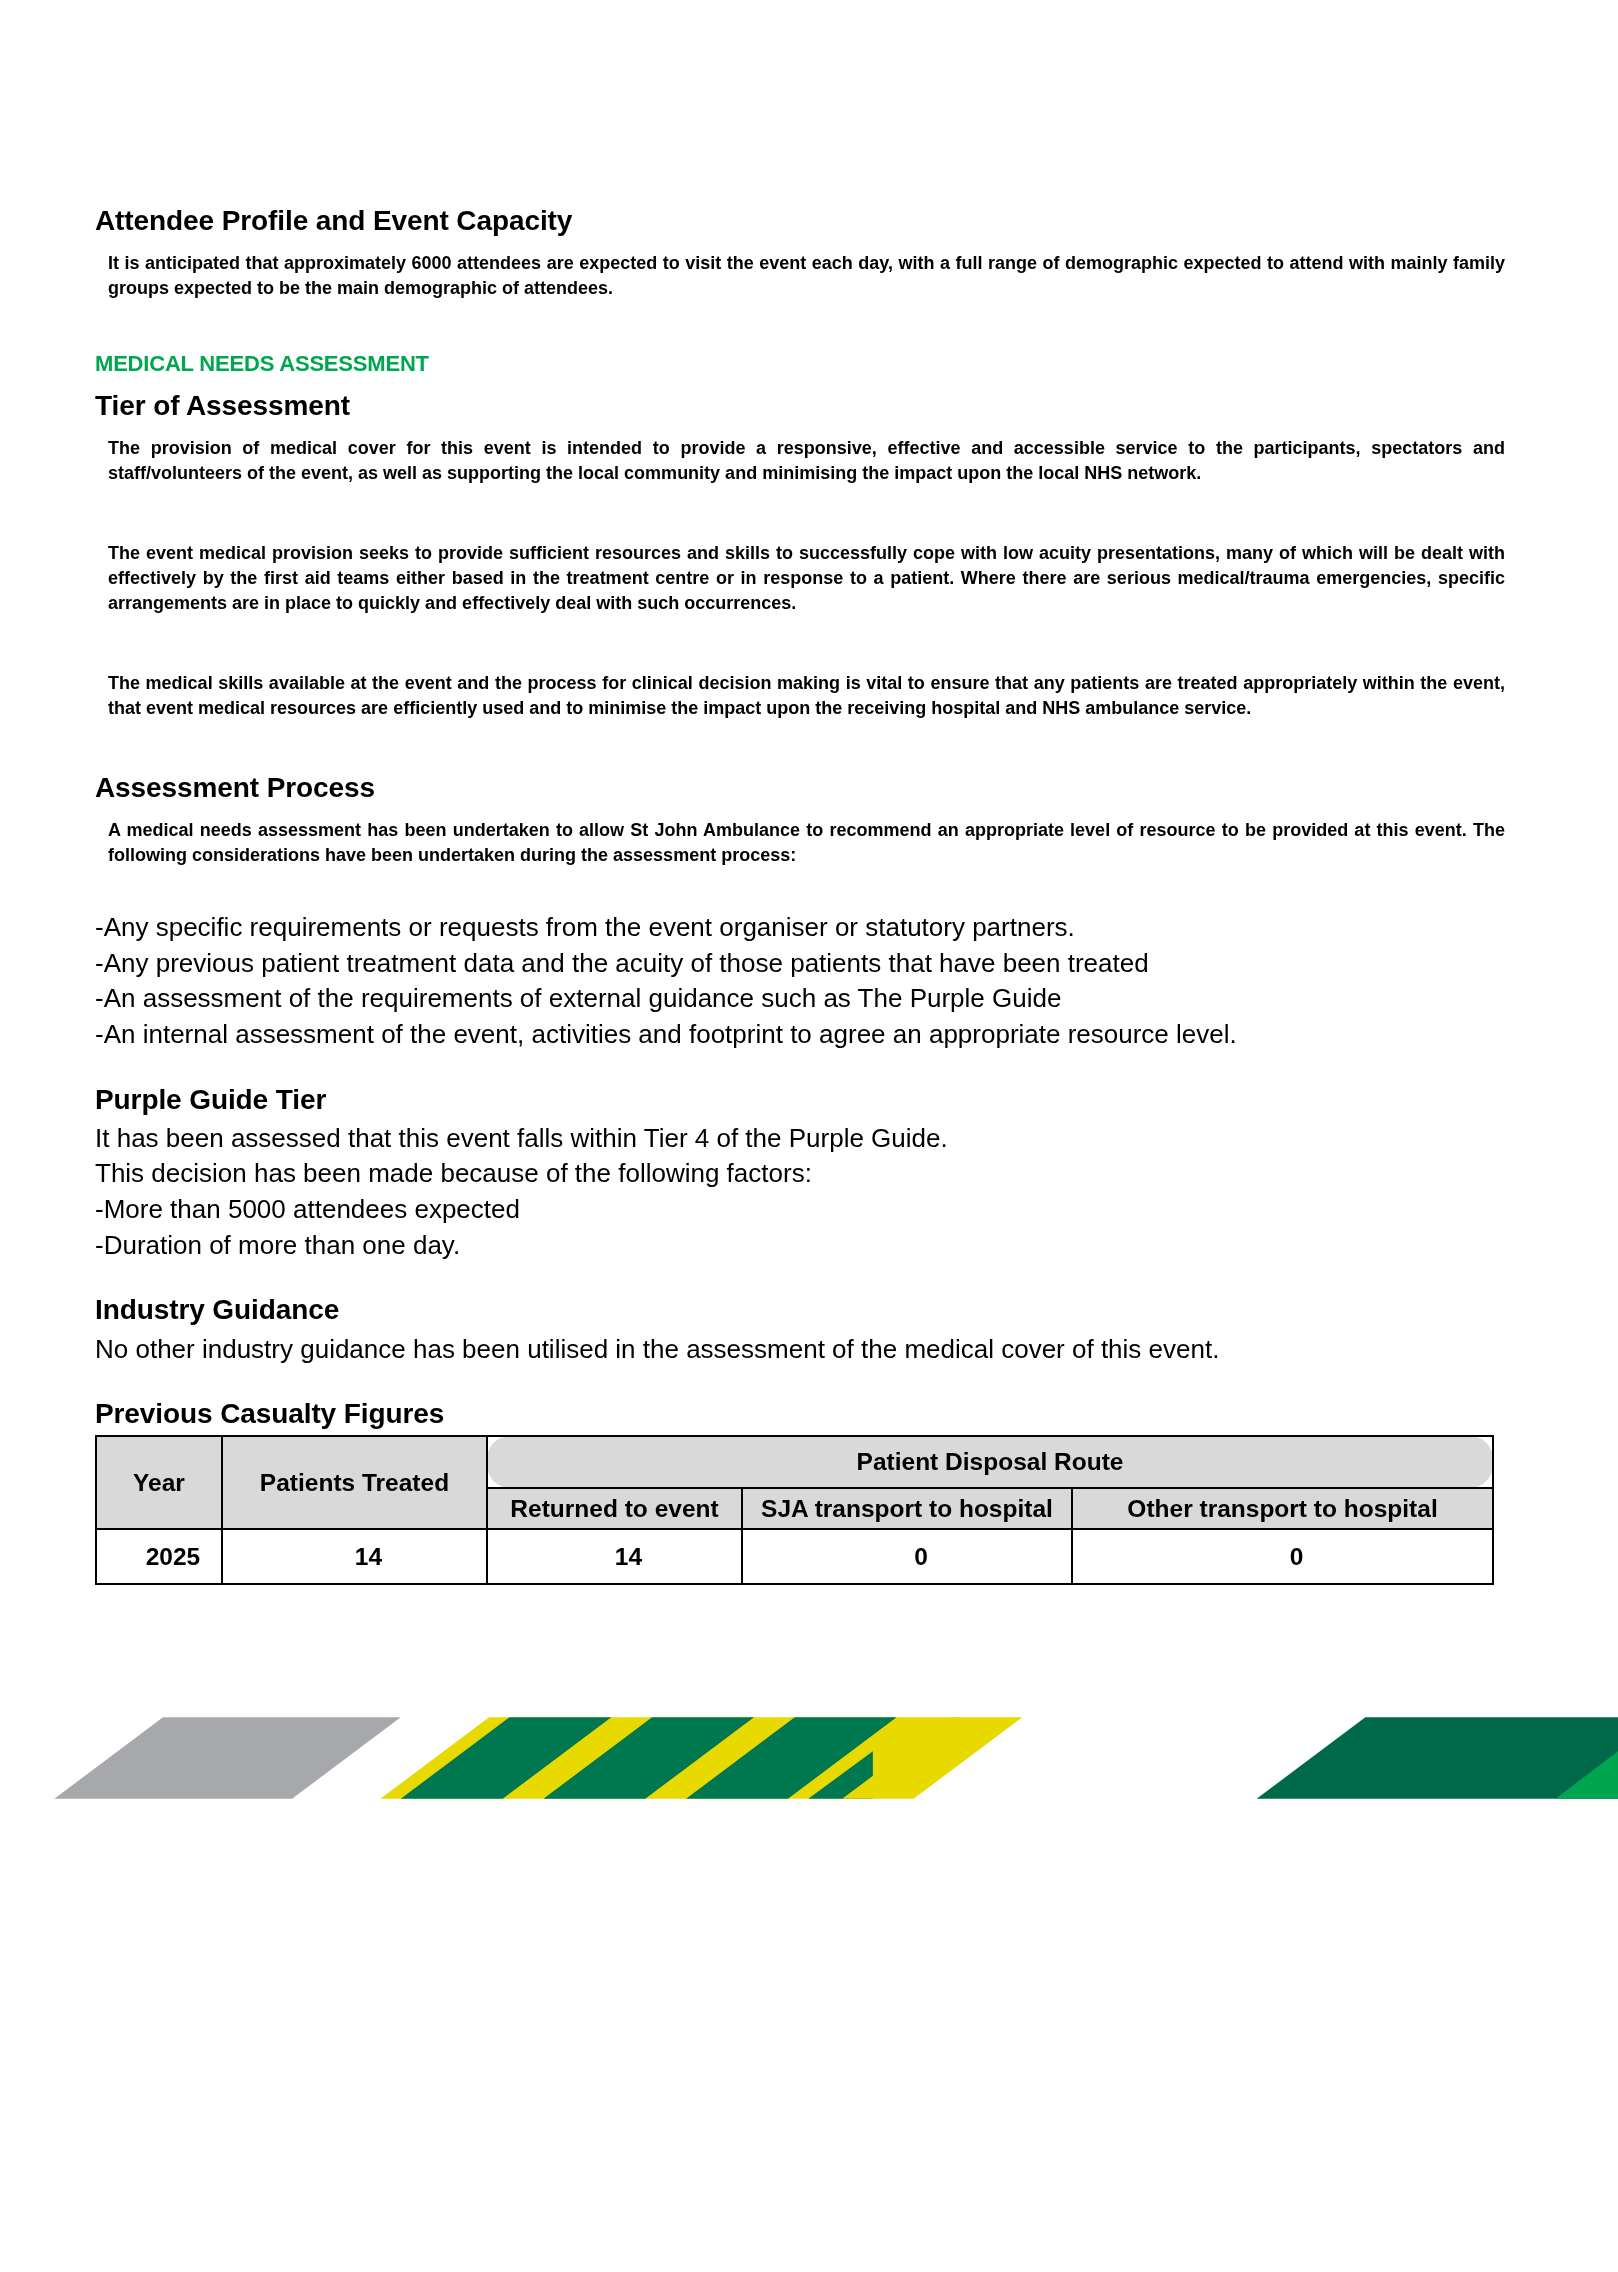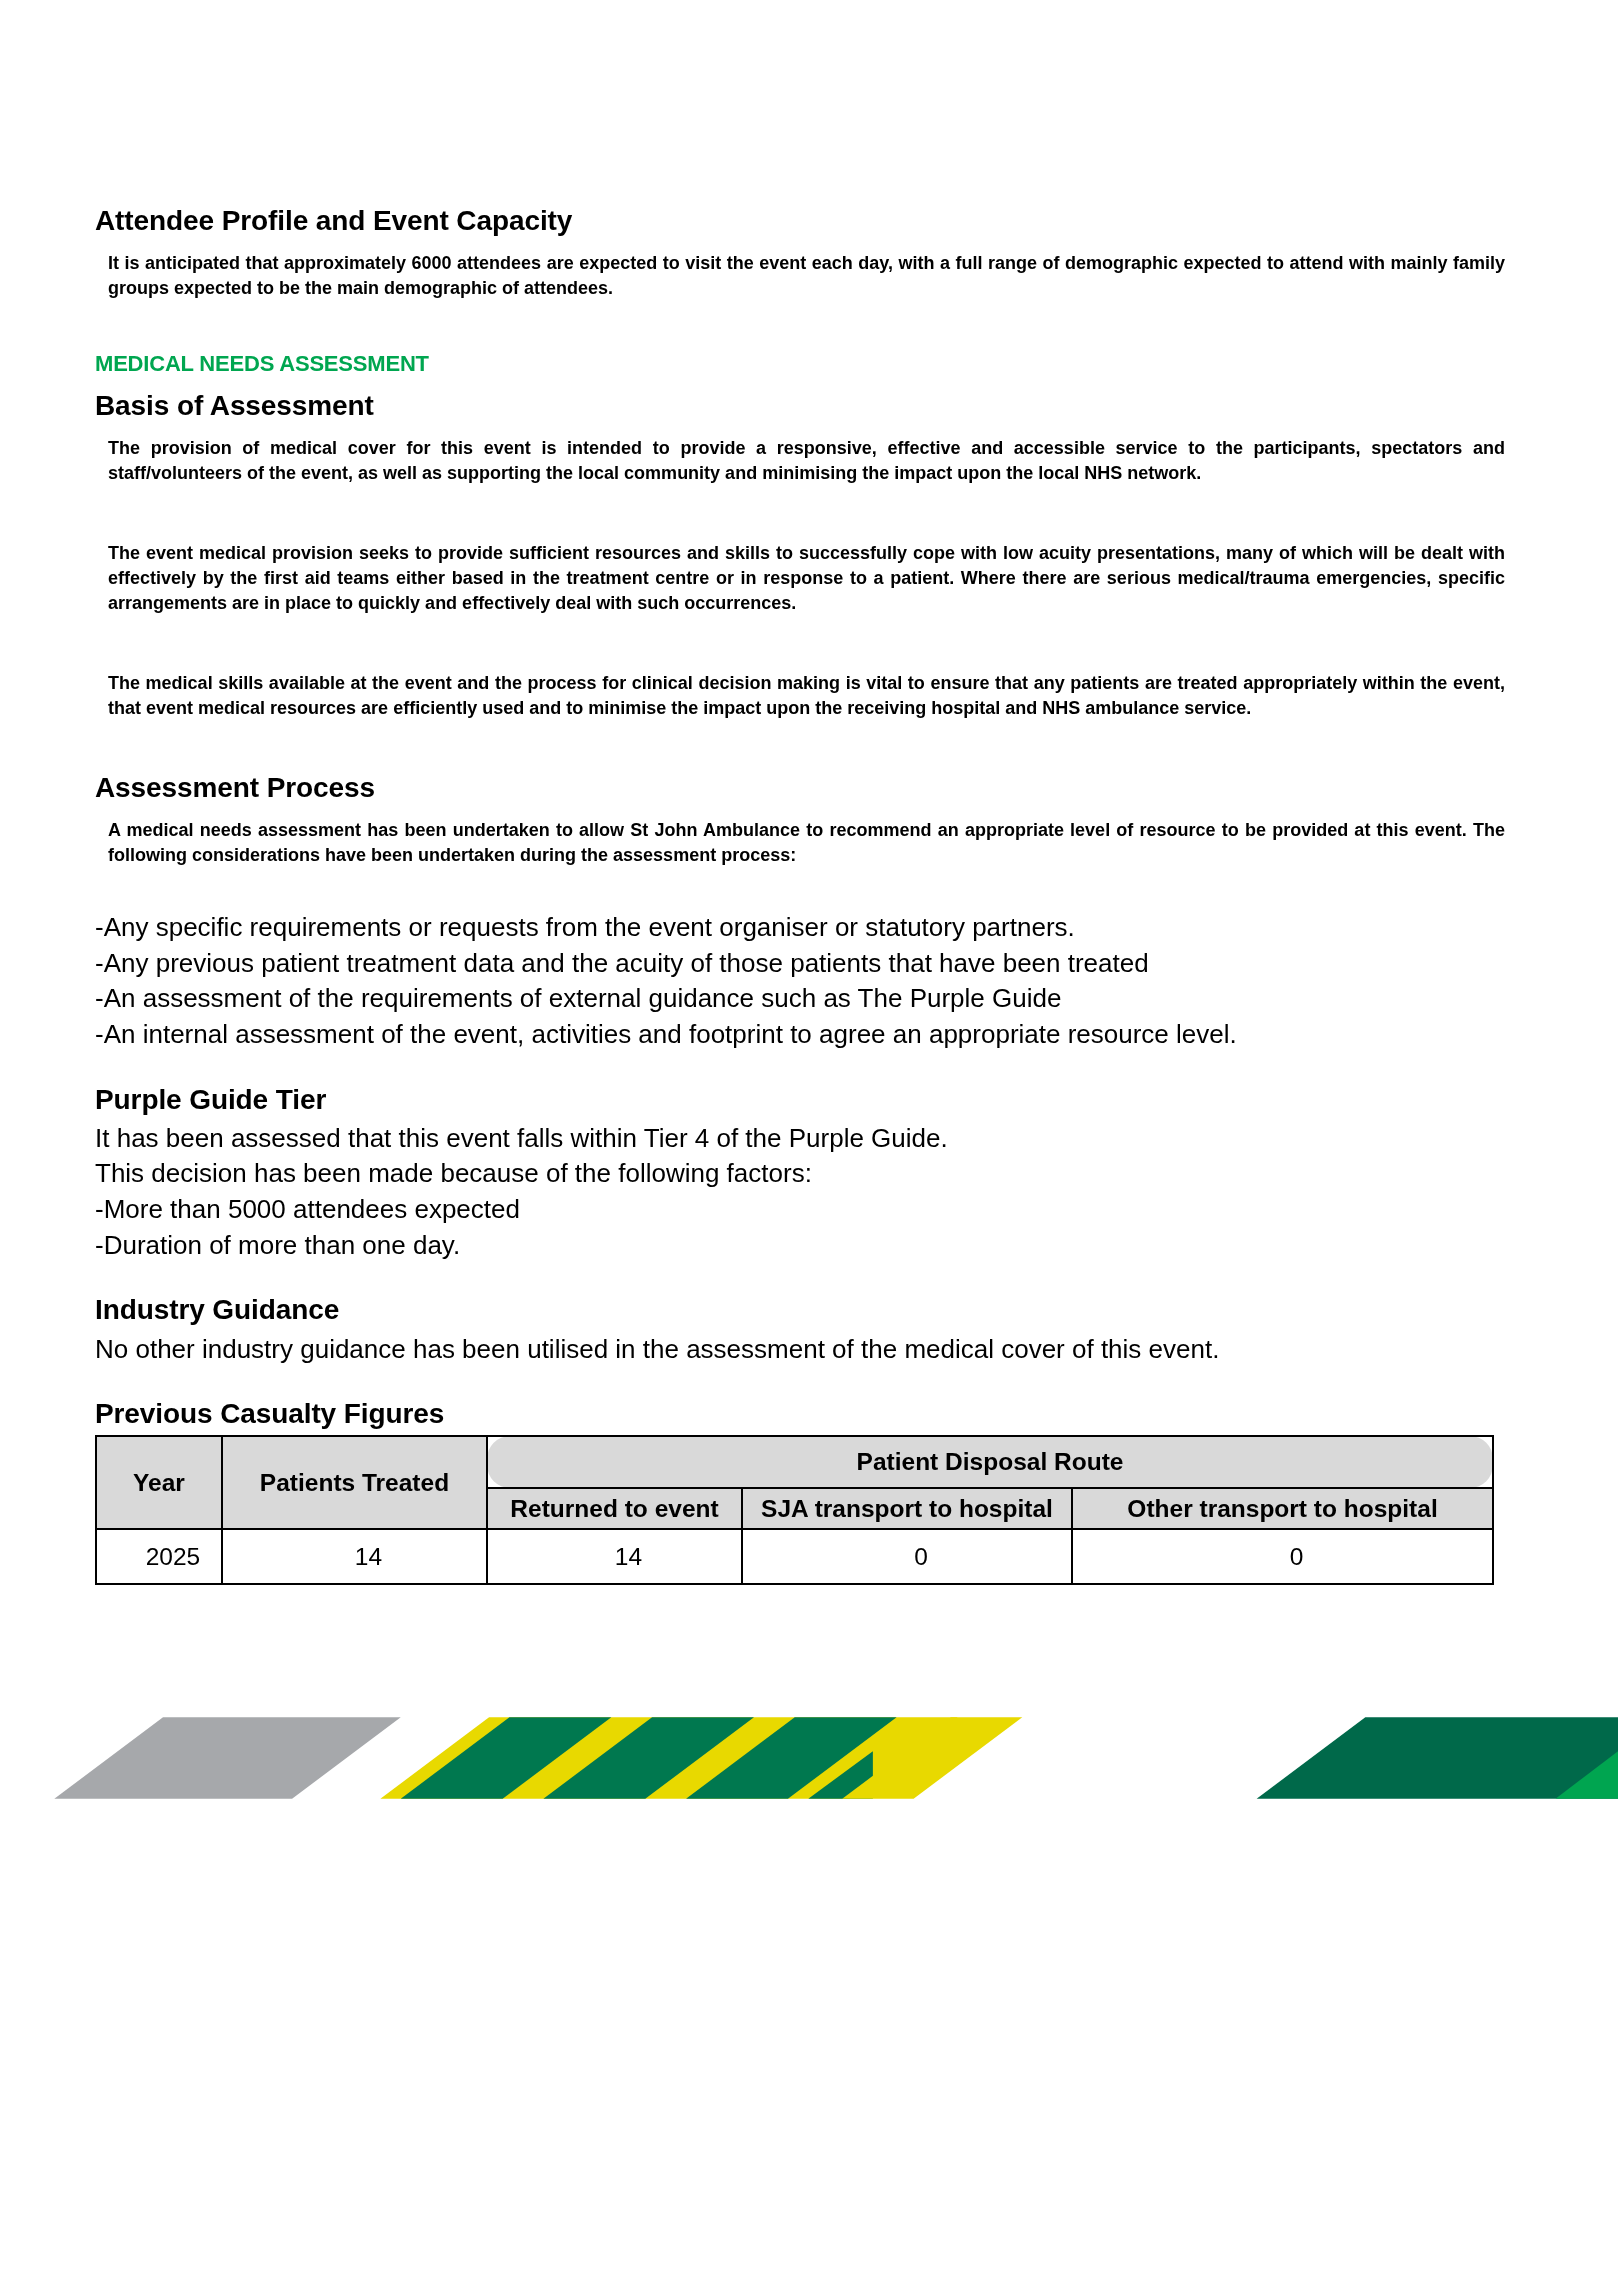--- a/index.html
+++ b/index.html
@@ -70,21 +70,21 @@
     padding: 5.4px 4.1px;
     text-align: center;
     vertical-align: middle;
   }
   table.casualty th {
     background: #d9d9d9;
     font-weight: bold;
   }
   table.casualty td {
     background: #ffffff;
-    font-weight: normal;
+    font-weight: bold;
     height: 42px;
     padding-left: 32px;
   }
   .col-year   { width: 126px; }
   .col-pt     { width: 265px; }
   .col-ret    { width: 255px; }
   .col-sja    { width: 330px; }
   .col-other  { width: 421px; }
   th.group {
     height: 39px;
@@ -131,21 +131,21 @@
 
     <h2 class="sub">Attendee Profile and Event Capacity</h2>
     <p class="body">It is anticipated that approximately 6000 attendees are expected to visit the event each day, with a full range of demographic expected to attend with mainly family groups expected to be the main demographic of attendees.</p>
 
     <div class="spacer-lg"></div>
 
     <h1 class="green">MEDICAL NEEDS ASSESSMENT</h1>
 
     <div class="spacer-xs"></div>
 
-    <h2 class="sub">Basis of Assessment</h2>
+    <h2 class="sub">Tier of Assessment</h2>
     <p class="body">The provision of medical cover for this event is intended to provide a responsive, effective and accessible service to the participants, spectators and staff/volunteers of the event, as well as supporting the local community and minimising the impact upon the local NHS network.</p>
 
     <div class="spacer-md"></div>
 
     <p class="body">The event medical provision seeks to provide sufficient resources and skills to successfully cope with low acuity presentations, many of which will be dealt with effectively by the first aid teams either based in the treatment centre or in response to a patient. Where there are serious medical/trauma emergencies, specific arrangements are in place to quickly and effectively deal with such occurrences.</p>
 
     <div class="spacer-md"></div>
 
     <p class="body">The medical skills available at the event and the process for clinical decision making is vital to ensure that any patients are treated appropriately within the event, that event medical resources are efficiently used and to minimise the impact upon the receiving hospital and NHS ambulance service.</p>
 

